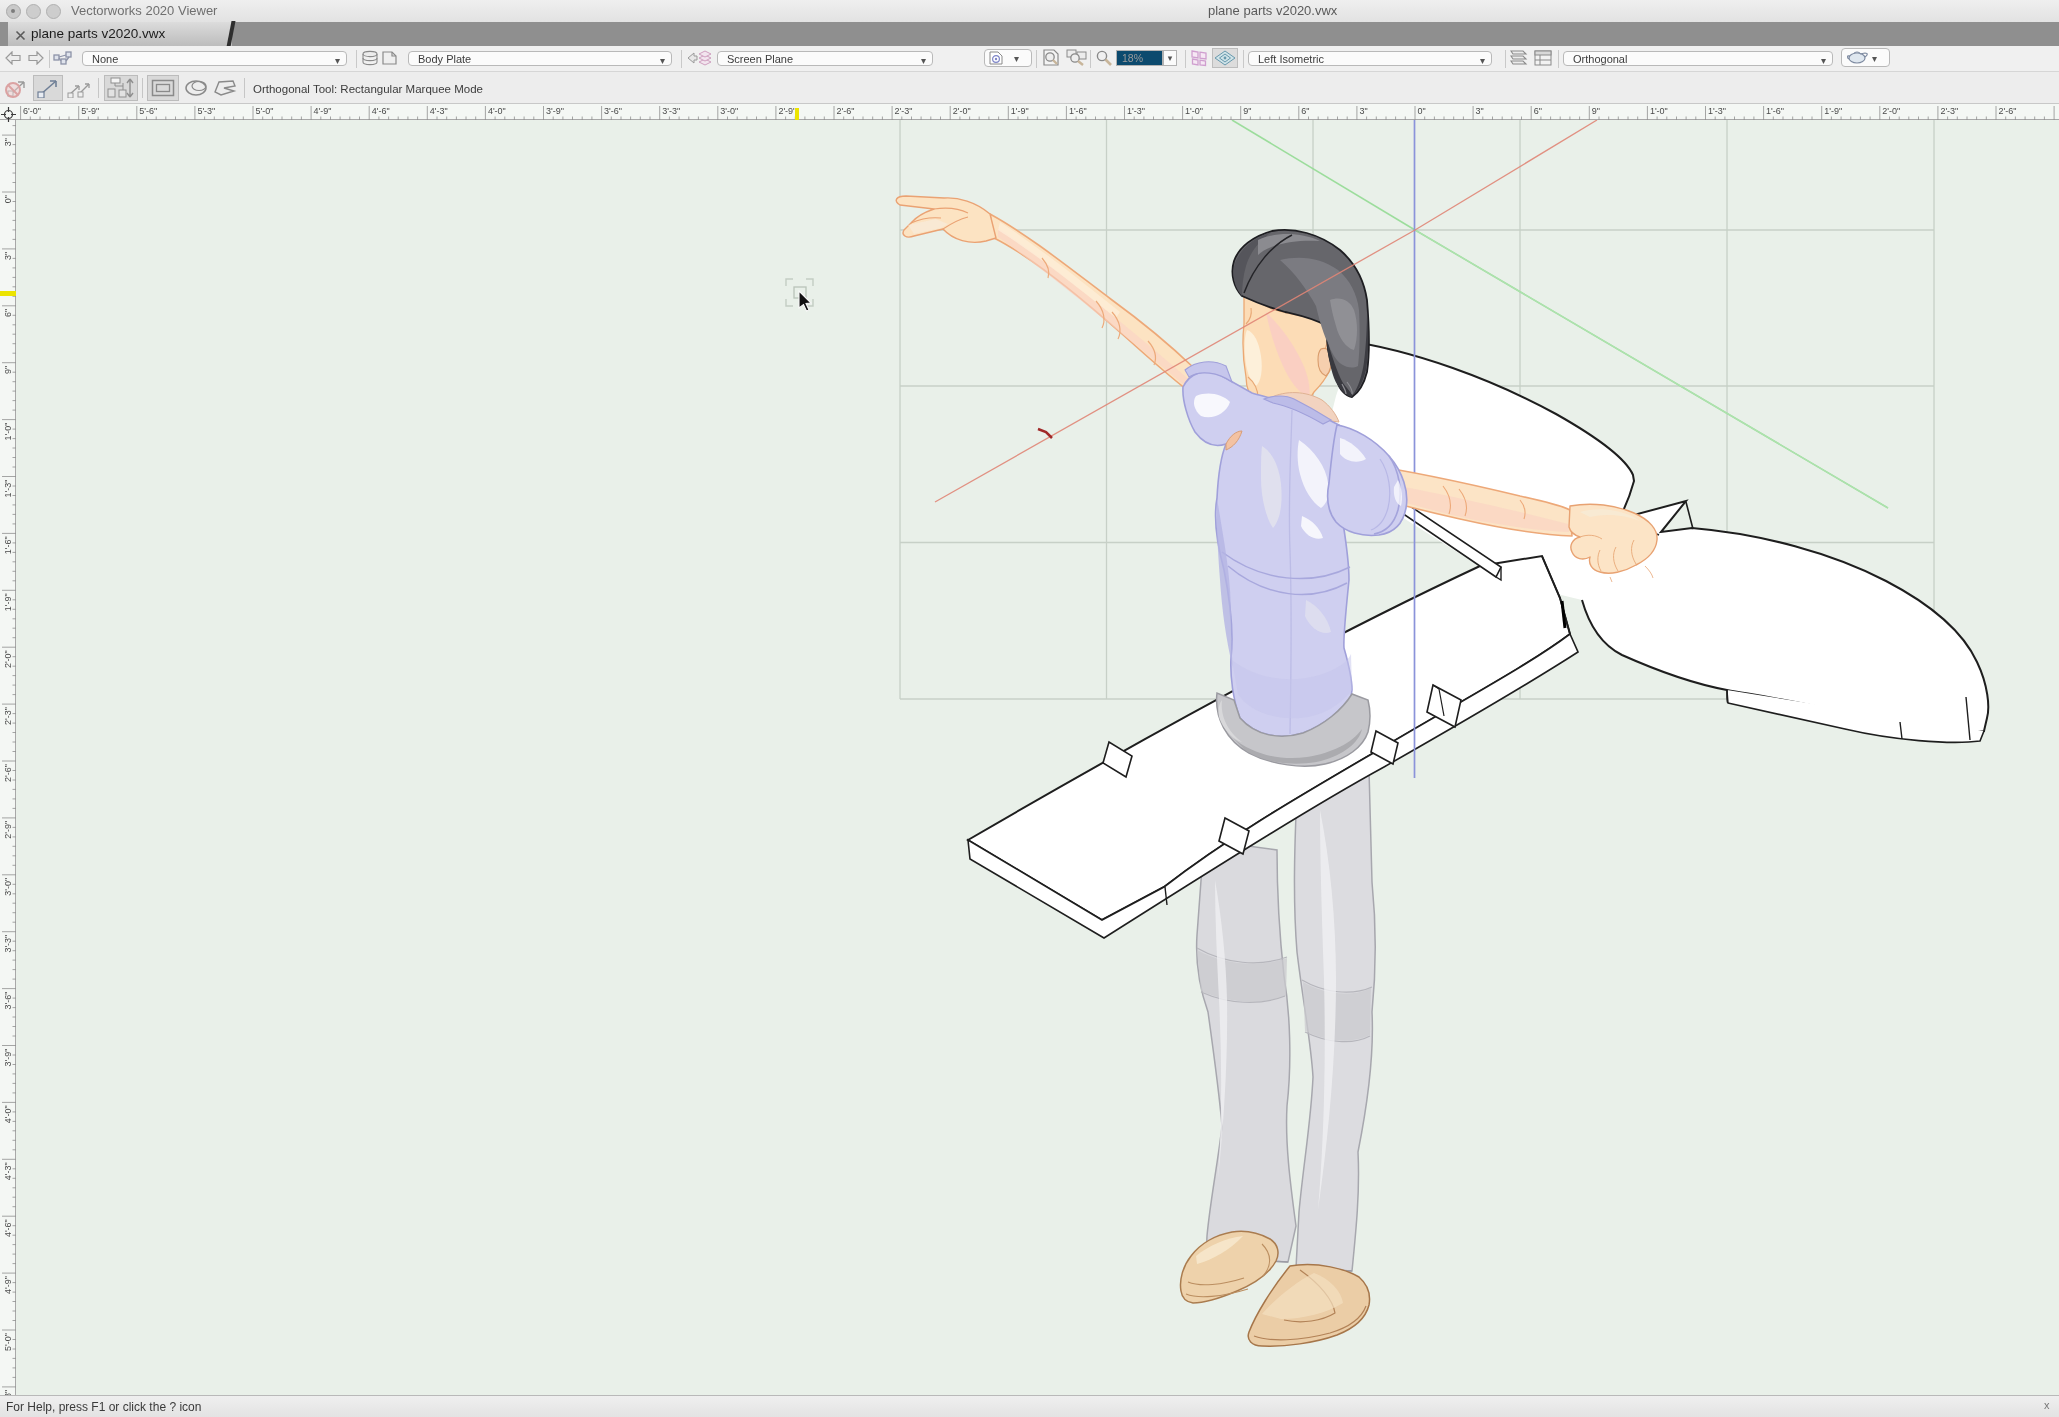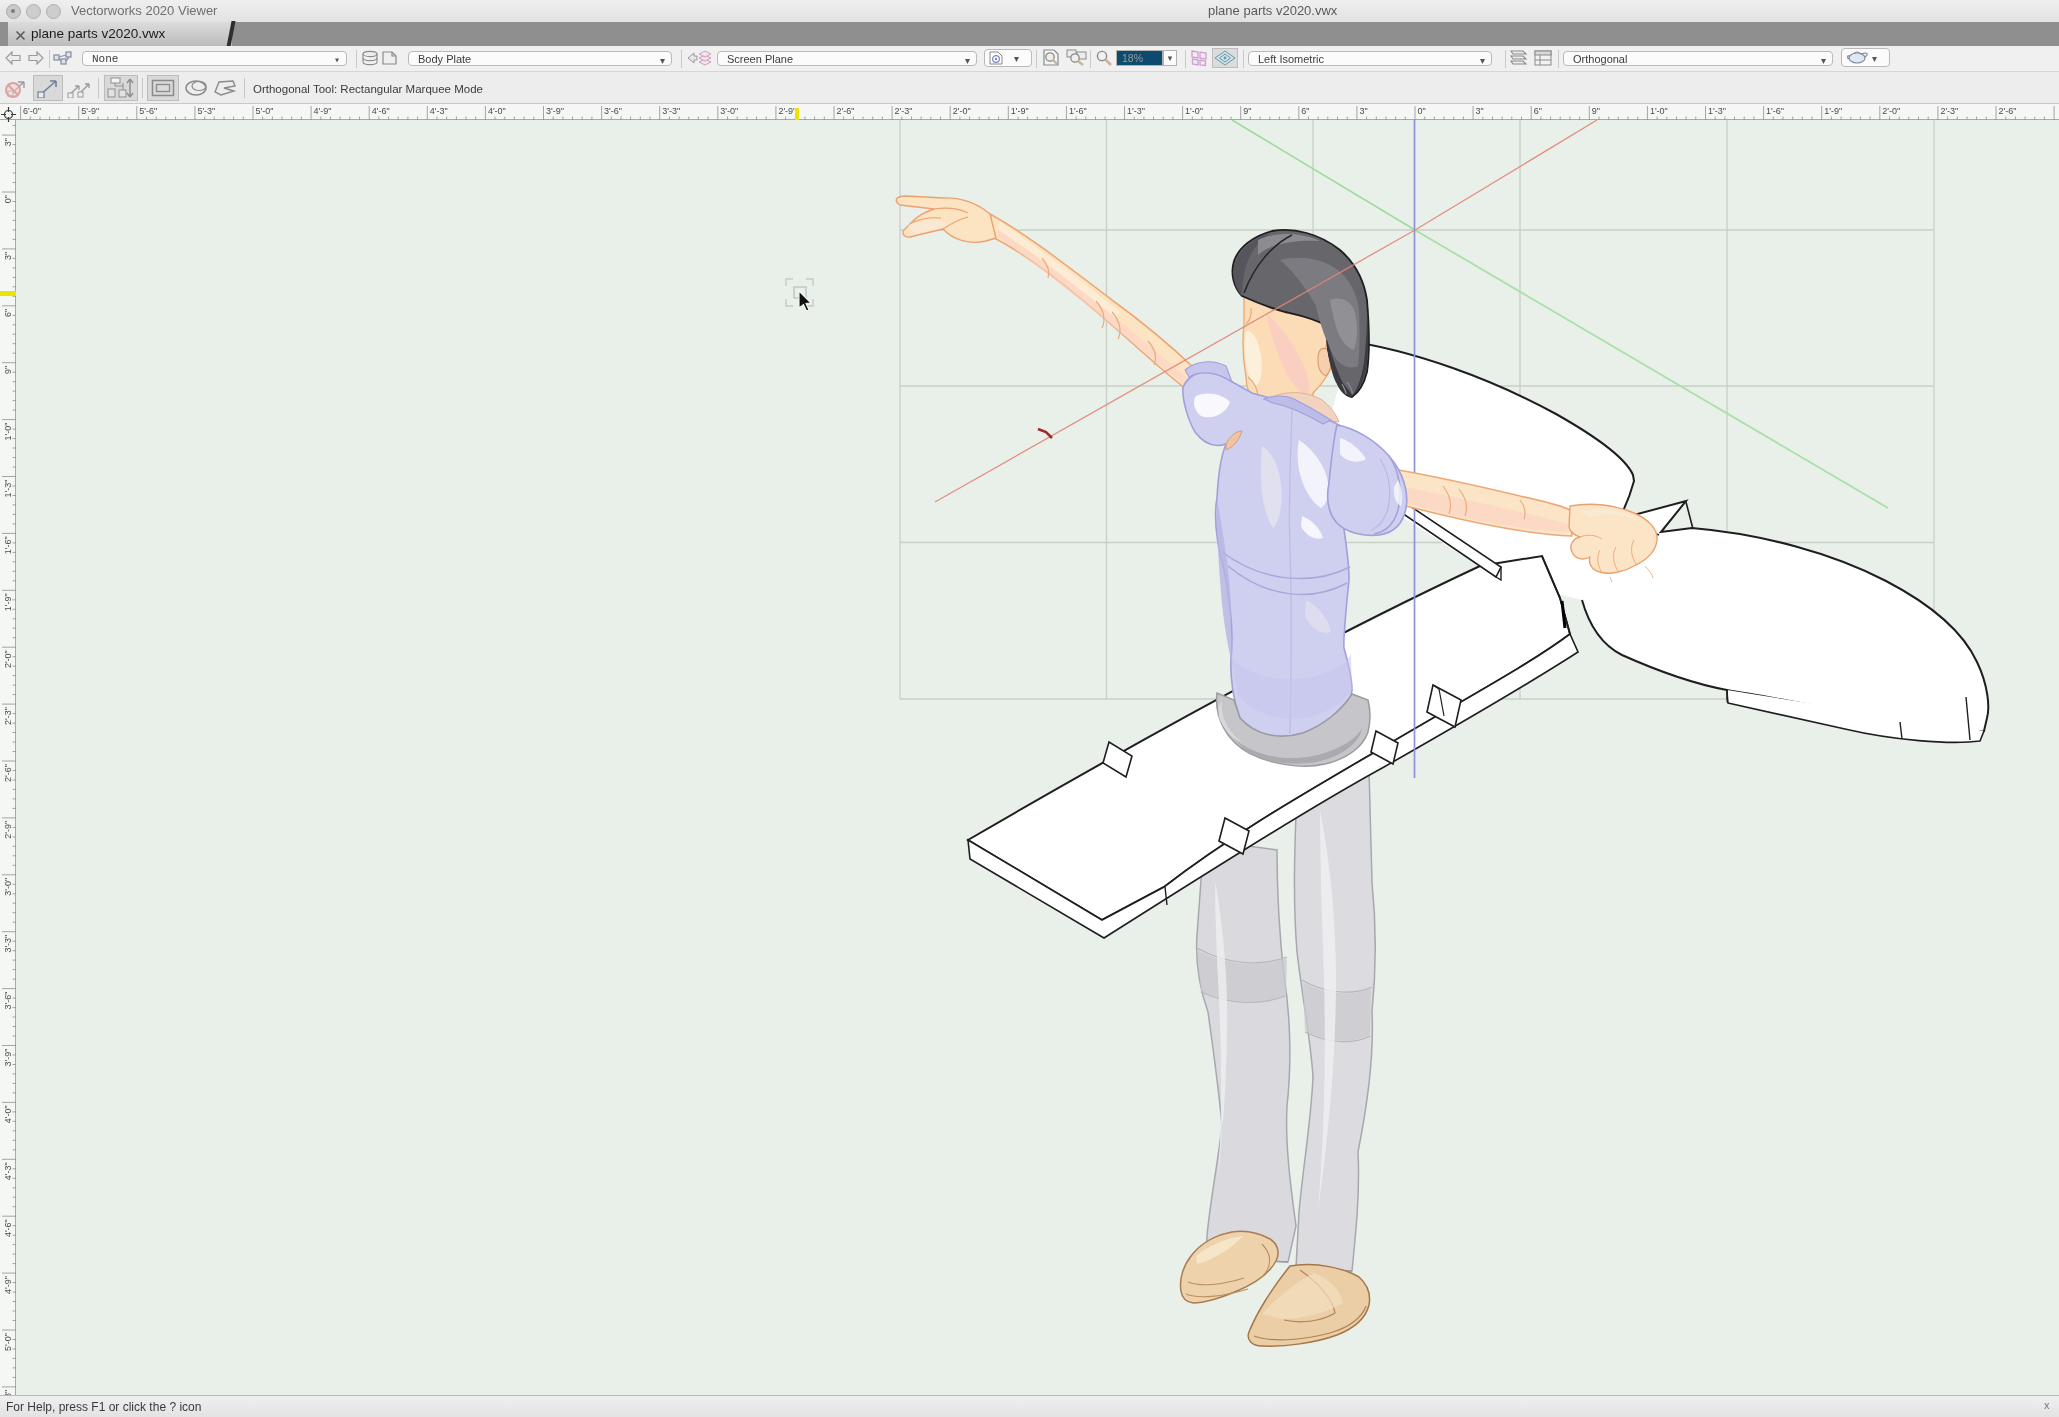--- a/index.html
+++ b/index.html
@@ -42,21 +42,21 @@
 <div class="sep1" style="left:49px;"></div>
 <div class="abs" style="left:53px;top:50px;width:20px;height:16px;">
  <svg width="20" height="16">
         <g fill="none" stroke="#8d93a8" stroke-width="1.3">
           <rect x="1" y="5" width="5" height="5" fill="#dfe3ec"></rect>
           <rect x="8" y="9" width="5" height="5" fill="#dfe3ec"></rect>
           <rect x="13" y="2" width="5" height="5" fill="#dfe3ec"></rect>
           <path d="M6,7 L13,5 M6,8 L8,11 M13,11 L16,7"></path>
         </g>
       </svg></div>
-<div class="dd" style="left:82px;top:51px;width:265px;font-family:Liberation Mono, monospace;">None<span class="chev">▾</span></div>
+<div class="dd" style="left:82px;top:51px;width:265px;">None<span class="chev">▾</span></div>
 <div class="sep1" style="left:356px;"></div>
 <div class="abs" style="left:361px;top:50px;width:18px;height:16px;">
  <svg width="18" height="16">
         <g fill="#ececec" stroke="#8a8a8a" stroke-width="1.1">
           <ellipse cx="9" cy="4" rx="7" ry="2.6"></ellipse>
           <path d="M2,4 L2,8 A7,2.6 0 0 0 16,8 L16,4" fill="none"></path>
           <path d="M2,8 L2,12 A7,2.6 0 0 0 16,12 L16,8" fill="none"></path>
         </g>
       </svg></div>
 <div class="abs" style="left:381px;top:50px;width:17px;height:16px;">
@@ -68,21 +68,21 @@
 <div class="sep1" style="left:681px;"></div>
 <div class="abs" style="left:686px;top:50px;width:26px;height:17px;">
  <svg width="26" height="17">
         <path d="M8,3 L2,8 L8,13 L8,10 L11,10 L11,6 L8,6 Z" fill="#e8e8e8" stroke="#9a9a9a"></path>
         <g stroke="#cf9fbf" fill="#f2e4ee" stroke-width="1">
           <path d="M13,12 L19,9 L25,12 L19,15 Z"></path>
           <path d="M13,8 L19,5 L25,8 L19,11 Z"></path>
           <path d="M13,4 L19,1 L25,4 L19,7 Z"></path>
         </g>
       </svg></div>
-<div class="dd" style="left:717px;top:51px;width:260px;">Screen Plane<span class="chev">▾</span></div>
+<div class="dd" style="left:717px;top:51px;width:216px;">Screen Plane<span class="chev">▾</span></div>
 <div class="abs" style="left:984px;top:49px;width:48px;height:18px;background:#fbfbfb;border:1px solid #b9b9b9;border-radius:4px;box-sizing:border-box;"></div>
 <div class="abs" style="left:989px;top:51px;width:15px;height:14px;">
  <svg width="15" height="14">
         <path d="M1,1 L9,1 L13,5 L13,13 L1,13 Z" fill="#fff" stroke="#8a8a8a"></path>
         <circle cx="7" cy="8" r="3.4" fill="none" stroke="#7f86c8" stroke-width="1.2"></circle>
         <circle cx="7" cy="8" r="1.2" fill="#7f86c8"></circle>
       </svg></div>
 <div class="abs" style="left:1014px;top:53px;font-size:10px;color:#555;">▾</div>
 <div class="sep1" style="left:1036px;"></div>
 <div class="abs" style="left:1042px;top:49px;width:20px;height:18px;">

